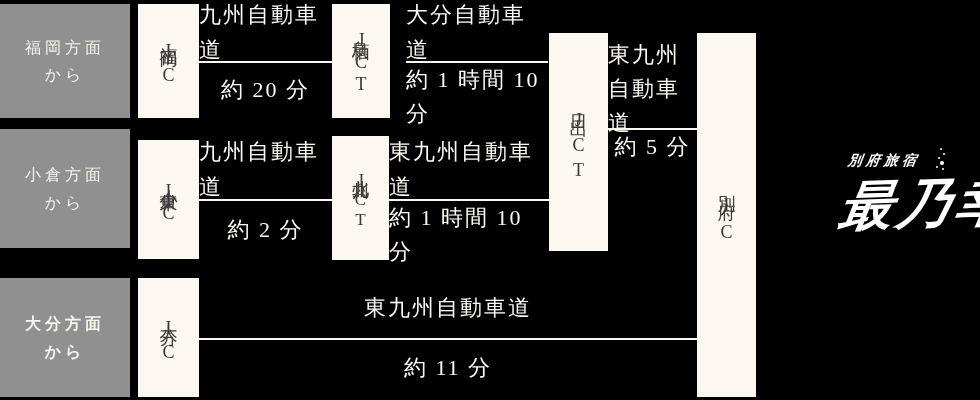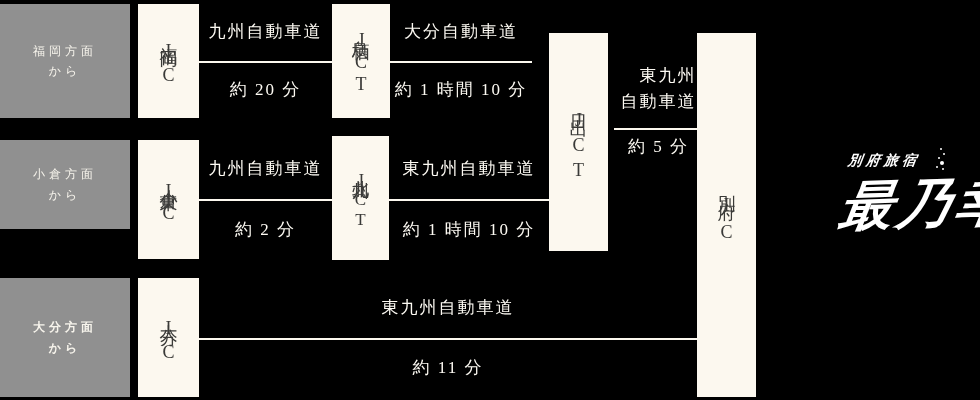--- a/index.html
+++ b/index.html
@@ -11,21 +11,21 @@
     overflow:hidden;
     font-family:"Liberation Serif","DejaVu Serif",serif;
   }
   
   .origin{
     position:absolute;left:0;width:130px;
     background:#909090;
     color:#f7f4ec;
     display:flex;align-items:center;justify-content:center;
     text-align:center;
-    font-size:12px;letter-spacing:4px;line-height:1.7;
+    font-size:16px;letter-spacing:4px;line-height:1.7;
     white-space:pre-line;
   }
   
   .node{
     position:absolute;
     background:#fcf8ef;
     color:#3a3a38;
     display:flex;align-items:center;justify-content:center;
     writing-mode:vertical-rl;
     text-orientation:upright;
@@ -33,22 +33,22 @@
   }
   
   .segment{
     position:absolute;
     display:flex;flex-direction:column;
     color:#fdfaf3;
   }
   .segment .road,
   .segment .time{
     display:flex;align-items:center;justify-content:center;
-    text-align:right;
-    font-size:17px;letter-spacing:2px;
+    text-align:left;
+    font-size:22px;letter-spacing:2px;
     white-space:pre-line;
     line-height:1.55;
   }
   .segment .road{flex:0 0 auto;}
   .segment .time{flex:1 1 auto;}
   .segment .rule{height:2px;background:#fcf8ef;flex:0 0 auto;}
   
   .logo{position:absolute;color:#ffffff;}
   .logo .subtitle{
     position:absolute;left:16px;top:6px;
@@ -68,57 +68,57 @@
     box-shadow:3px 5px 0 0 #fff,-2px 9px 0 0 #fff,1px 14px 0 1px #fff,-4px 18px 0 0 #fff,2px 20px 0 0 #fff;
   }
 </style>
 </head>
 <body>
 
 <div class="stage">
 
   <div class="origin" style="top:4px;height:114px;">福岡方面
 から</div>
-  <div class="origin" style="top:140px;height:89px;">小倉方面
+  <div class="origin" style="top:129px;height:119px;">小倉方面
 から</div>
   <div class="origin" style="top:278px;height:119px;font-weight:bold;">大分方面
 から</div>
 
   <div class="node" style="left:138px;top:4px;width:61px;height:114px;">福岡IC</div>
   <div class="node" style="left:138px;top:140px;width:61px;height:119px;letter-spacing:2px;">小倉東IC</div>
   <div class="node" style="left:138px;top:278px;width:61px;height:119px;">大分IC</div>
 
   <div class="node" style="left:332px;top:4px;width:58px;height:114px;letter-spacing:2px;">鳥栖JCT</div>
   <div class="node" style="left:332px;top:136px;width:57px;height:124px;letter-spacing:1px;font-size:17px;">北九州JCT</div>
   <div class="node" style="left:549px;top:33px;width:59px;height:218px;letter-spacing:5px;">日出JCT</div>
   <div class="node" style="left:697px;top:33px;width:59px;height:364px;letter-spacing:7px;">別府IC</div>
 
   <div class="segment" style="left:199px;top:4px;width:133px;height:114px;">
     <div class="road" style="height:57px;">九州自動車道</div>
     <div class="rule"></div>
     <div class="time">約 20 分</div>
   </div>
-  <div class="segment" style="left:390px;top:4px;width:142px;height:114px;">
+  <div class="segment" style="left:374px;top:4px;width:142px;height:114px;padding-left:32px;">
     <div class="road" style="height:57px;">大分自動車道</div>
     <div class="rule"></div>
     <div class="time">約 1 時間 10 分</div>
   </div>
 
   <div class="segment" style="left:199px;top:140px;width:133px;height:119px;">
     <div class="road" style="height:59px;">九州自動車道</div>
     <div class="rule"></div>
     <div class="time">約 2 分</div>
   </div>
   <div class="segment" style="left:389px;top:140px;width:160px;height:119px;">
     <div class="road" style="height:59px;">東九州自動車道</div>
     <div class="rule"></div>
     <div class="time">約 1 時間 10 分</div>
   </div>
 
-  <div class="segment" style="left:608px;top:50px;width:89px;height:115px;margin-left:6px;">
+  <div class="segment" style="left:608px;top:50px;width:89px;height:115px;">
     <div class="road" style="height:78px;">東九州
 自動車道</div>
     <div class="rule"></div>
     <div class="time">約 5 分</div>
   </div>
 
   <div class="segment" style="left:199px;top:278px;width:498px;height:119px;">
     <div class="road" style="height:60px;">東九州自動車道</div>
     <div class="rule"></div>
     <div class="time">約 11 分</div>

